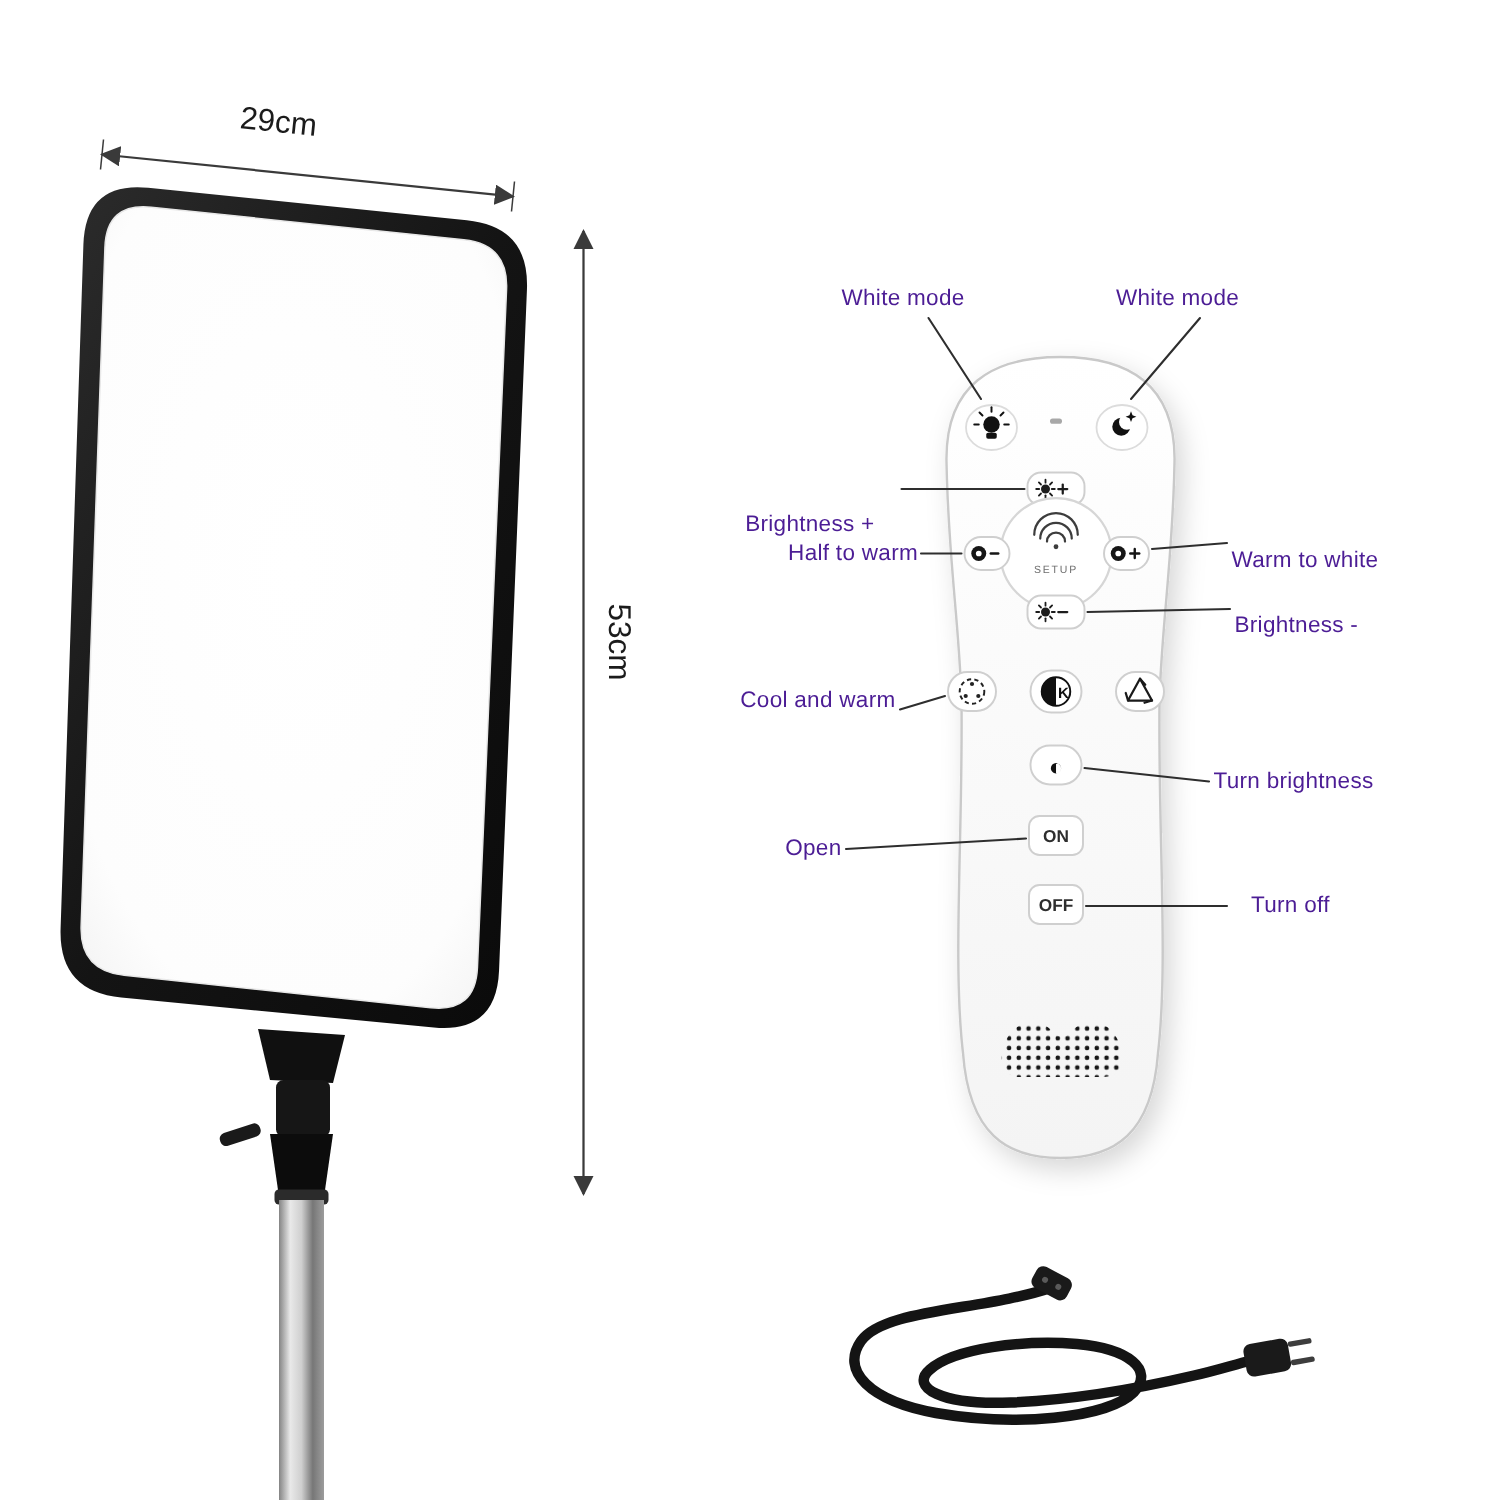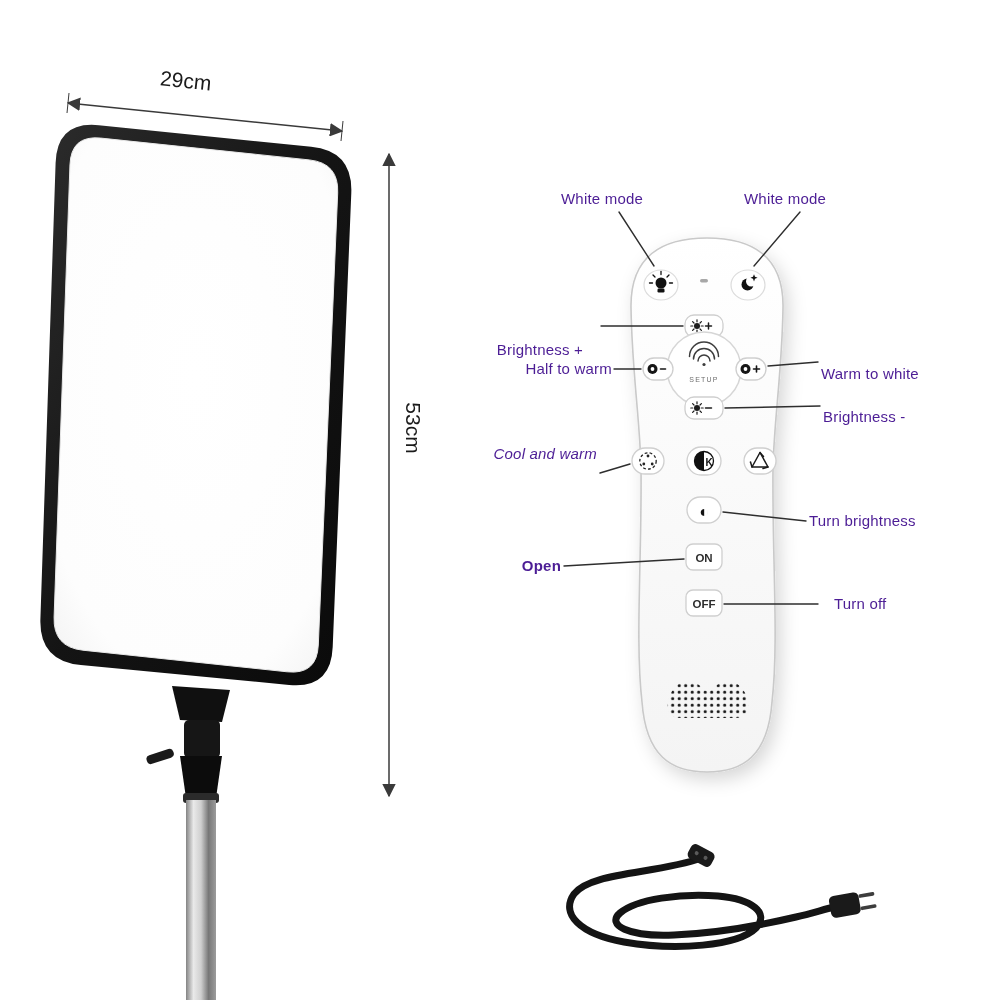--- a/index.html
+++ b/index.html
@@ -241,18 +241,18 @@
       </g>
     </g>
   </svg>
 
   <div class="callout" style="left:561px;top:188px;">White mode</div>
   <div class="callout" style="left:744px;top:188px;">White mode</div>
   <div class="callout" style="right:417px;top:315px;margin-top:24px;">Brightness +</div>
   <div class="callout" style="right:388px;top:358px;">Half to warm</div>
   <div class="callout" style="left:821px;top:363px;">Warm to white</div>
   <div class="callout" style="left:823px;top:406px;">Brightness -</div>
-  <div class="callout" style="right:403px;top:443px;font-style:italic;">Cool and warm</div>
+  <div class="callout" style="right:403px;top:456px;">Cool and warm</div>
   <div class="callout" style="left:809px;top:510px;">Turn brightness</div>
-  <div class="callout" style="right:439px;top:555px;font-weight:bold;">Open</div>
+  <div class="callout" style="right:439px;top:555px;">Open</div>
   <div class="callout" style="left:821px;top:593px;margin-left:13px;">Turn off</div>
 
 </div>
 
 </body></html>

